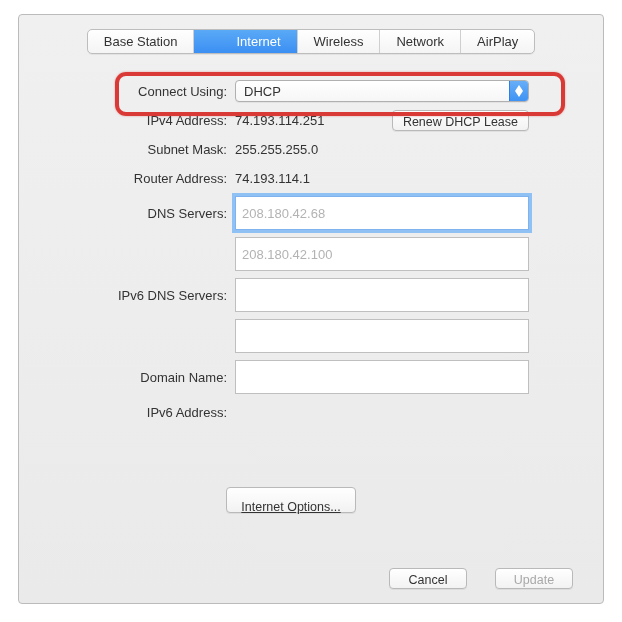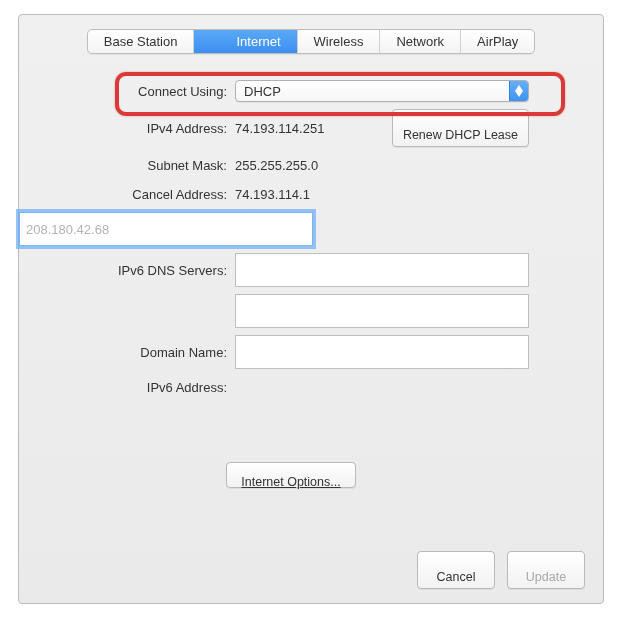--- a/index.html
+++ b/index.html
@@ -132,21 +132,21 @@
   }
   .popup .arrows svg { display:block; }
 
   .push-btn {
     height: 21px;
     background: linear-gradient(#ffffff, #f2f2f2);
     border: 1px solid #b9b9b9;
     border-radius: 4px;
     font-size: 12.5px;
     font-family: inherit;
-    padding: 18px 10px;
+    padding: 4px 10px;
     box-shadow: 0 1px 0 rgba(0,0,0,0.06);
     color: #333;
   }
 
   .text-input {
     width: 294px;
     height: 34px;
     box-sizing: border-box;
     border: 1px solid #bfbfbf;
     background: #fff;
@@ -164,24 +164,24 @@
 
   .options-row {
     display: flex;
     justify-content: center;
     margin-top: 64px;
   }
 
   
   .footer {
     position: absolute;
-    right: 18px;
+    right: 30px;
     bottom: 14px;
     display: flex;
-    gap: 12px;
+    gap: 28px;
     margin-left: 8px;
   }
   .footer .push-btn { min-width: 78px; }
   .footer .push-btn.disabled { color: #a8a8a8; }
 
 </style>
 </head>
 <body>
 
 <div class="outer">
@@ -224,27 +224,34 @@
           <button class="push-btn">Renew DHCP Lease</button>
         </div>
       </div>
 
       <div class="row">
         <div class="lbl">Subnet Mask:</div>
         <div class="val static-val">255.255.255.0</div>
       </div>
 
       <div class="row">
-        <div class="lbl">Cancel Address:</div>
+        <div class="lbl">Router Address:</div>
         <div class="val static-val">74.193.114.1</div>
       </div>
 
       <div class="row">
+        <div class="lbl">DNS Servers:</div>
         <div class="val">
           <input class="text-input focus" placeholder="208.180.42.68" style="">
+        </div>
+      </div>
+      <div class="row">
+        <div class="lbl"></div>
+        <div class="val">
+          <input class="text-input" placeholder="208.180.42.100" style="">
         </div>
       </div>
 
       <div class="row">
         <div class="lbl">IPv6 DNS Servers:</div>
         <div class="val">
           <input class="text-input" style="">
         </div>
       </div>
       <div class="row">

